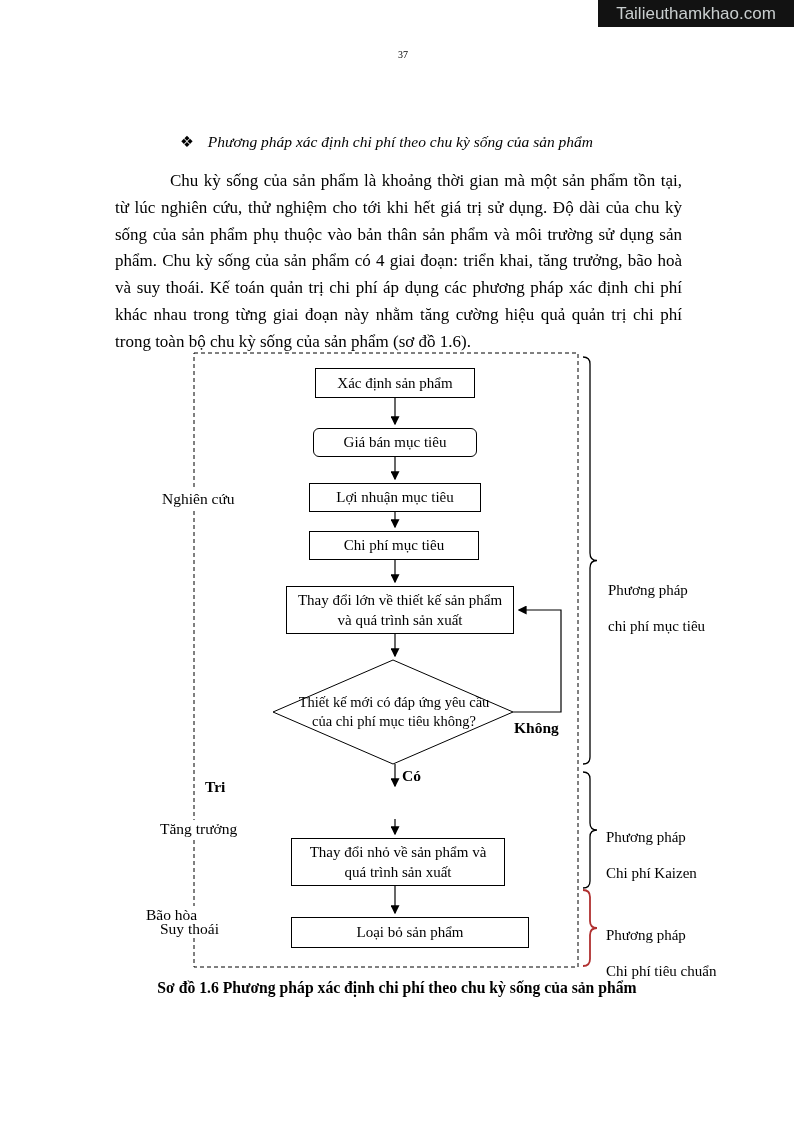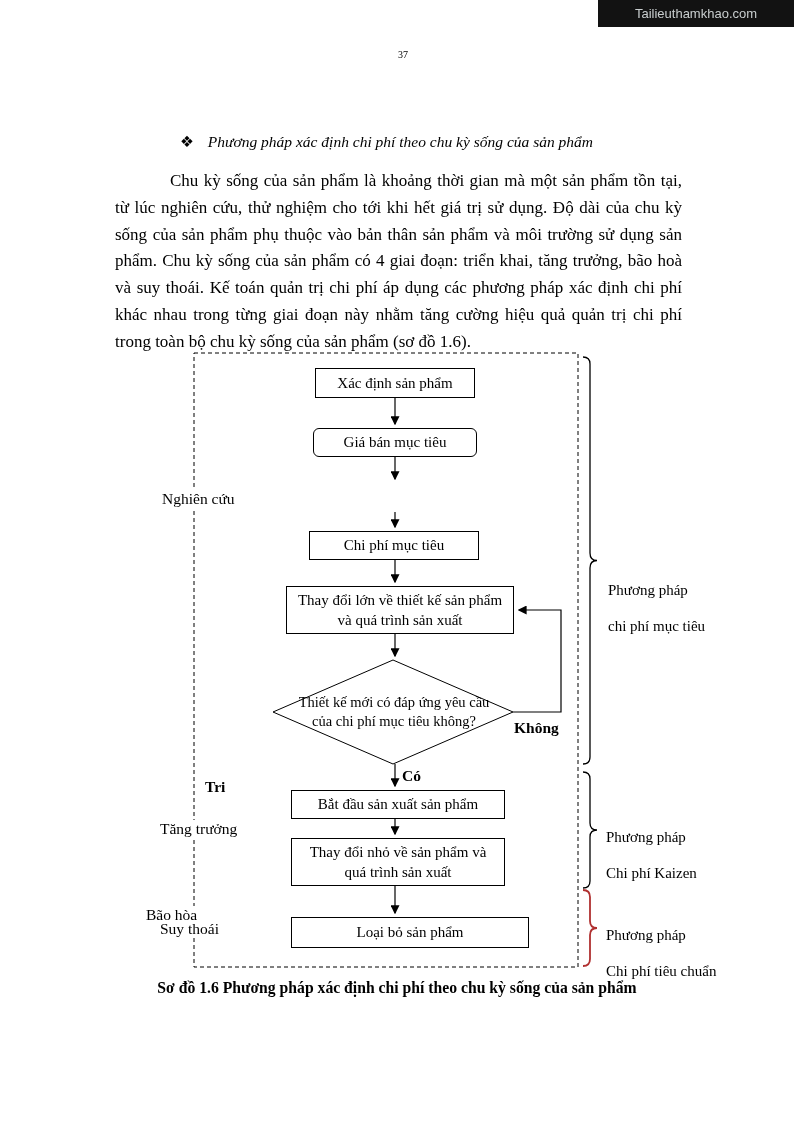--- a/index.html
+++ b/index.html
@@ -5,21 +5,21 @@
   html,body { margin:0; padding:0; background:#777; }
   .page {
     position:relative; width:794px; height:1123px; margin:0 auto;
     background:#ffffff; overflow:hidden;
     font-family:"Liberation Serif", serif; color:#000;
   }
 
   .watermark-bar {
     position:absolute; top:0; right:0; width:196px; height:27px;
     background:#121212; color:#c9cecf;
-    font-family:"Liberation Sans", sans-serif; font-size:13px;
+    font-family:"Liberation Sans", sans-serif; font-size:17px;
     display:flex; align-items:center; justify-content:center;
     z-index:5;
   }
 
   .page-number { position:absolute; top:49px; left:12px; right:0; text-align:center; font-size:10px; z-index:2; }
 
   .heading { position:absolute; left:180px; top:133px; font-size:15.5px; z-index:2; }
   .heading .bullet { font-style:normal; margin-right:10px; }
   .heading .heading-text { font-style:italic; }
 
@@ -93,26 +93,26 @@
 
     <polygon points="393,660 513,712 393,764 273,712" fill="#fff" stroke="#000" stroke-width="1"></polygon>
 
     <path d="M583,357 Q590,357 590,364 L590,553 Q590,560.5 597,560.5 Q590,560.5 590,568 L590,757 Q590,764 583,764" fill="none" stroke="#000" stroke-width="1.3"></path>
     <path d="M583,772 Q590,772 590,779 L590,823 Q590,830 597,830 Q590,830 590,837 L590,881 Q590,888 583,888" fill="none" stroke="#000" stroke-width="1.3"></path>
     <path d="M583,890 Q590,890 590,897 L590,921 Q590,928 597,928 Q590,928 590,935 L590,959 Q590,966 583,966" fill="none" stroke="#b03030" stroke-width="1.8"></path>
   </svg>
 
   <div class="fbox" style="left:315px; top:368px; width:160px; height:30px;">Xác định sản phẩm</div>
   <div class="fbox" style="left:313px; top:428px; width:164px; height:29px;border-radius:6px;">Giá bán mục tiêu</div>
+  <div class="fbox" style="left:309px; top:483px; width:172px; height:29px;">Lợi nhuận mục tiêu</div>
   <div class="fbox" style="left:309px; top:531px; width:170px; height:29px;">Chi phí mục tiêu</div>
   <div class="fbox" style="left:286px; top:586px; width:228px; height:48px;">Thay đổi lớn về thiết kế sản phẩm và quá trình sản xuất</div>
 
   <div class="diamond-text" style="left:296px; top:670px; width:196px; height:84px;">Thiết kế mới có đáp ứng yêu cầu của chi phí mục tiêu không?</div>
 
-  <div class="fbox" style="left:291px; top:790px; width:214px; height:29px;">Bắt đầu sản xuất sản phẩm</div>
   <div class="fbox" style="left:291px; top:838px; width:214px; height:48px;">Thay đổi nhỏ về sản phẩm và quá trình sản xuất</div>
   <div class="fbox" style="left:291px; top:917px; width:238px; height:31px;">Loại bỏ sản phẩm</div>
 
   <div class="edge-label" style="left:514px; top:719px;">Không</div>
   <div class="edge-label" style="left:402px; top:767px;">Có</div>
 
   <div class="stage-label" style="left:159px; top:490px;">Nghiên cứu</div>
   <div class="stage-label" style="left:202px; top:778px; font-weight:bold;">Tri</div>
   <div class="stage-label" style="left:157px; top:820px;">Tăng trưởng</div>
   <div class="stage-label" style="left:143px; top:862px;margin-top:44px;">Bão hòa</div>

